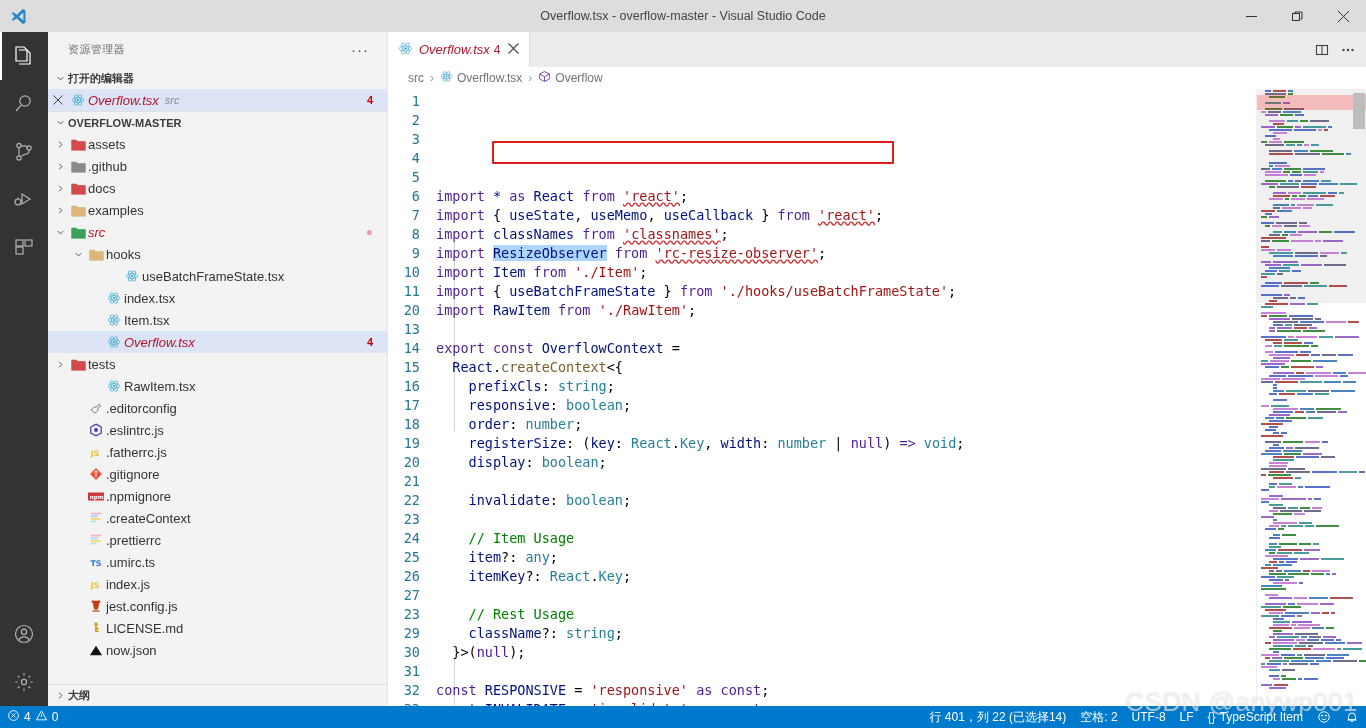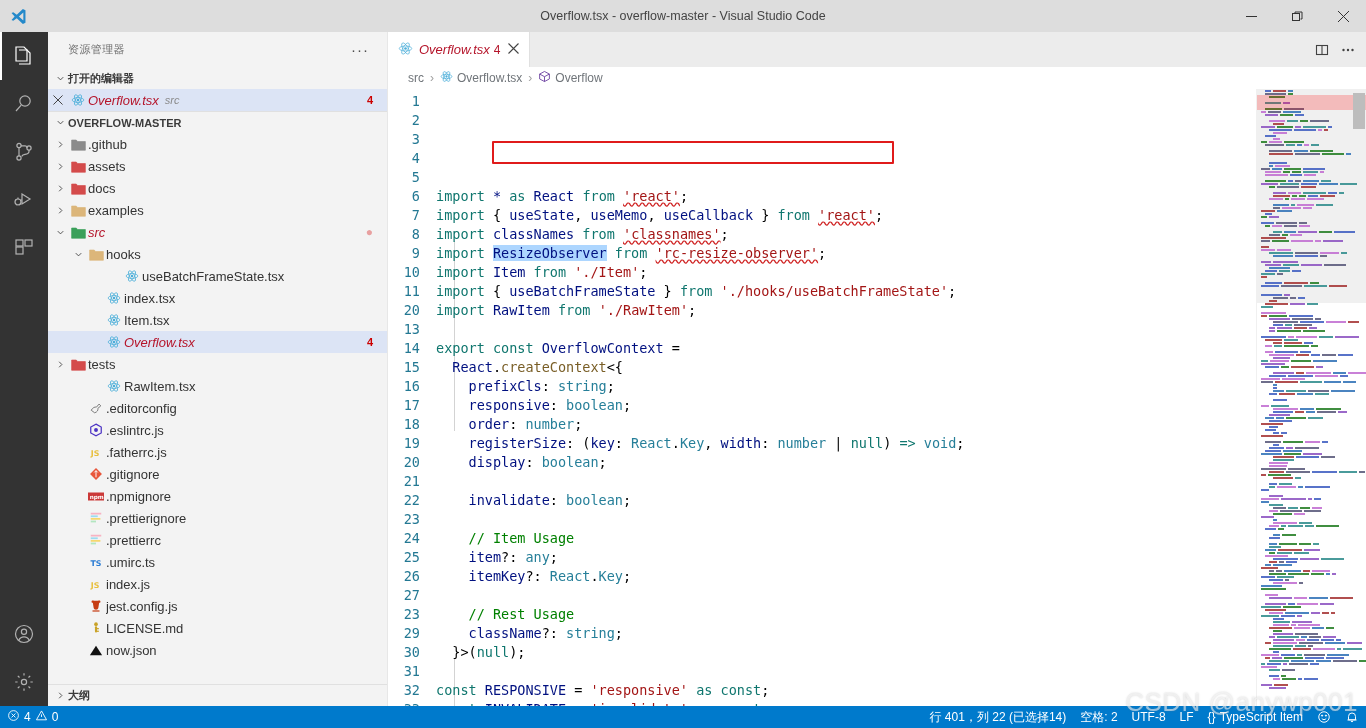--- a/index.html
+++ b/index.html
@@ -117,21 +117,21 @@
   }
   .code {
     flex: 1; padding-top: 3px; position: relative;
     font-family: "DejaVu Sans Mono", "Liberation Mono", monospace;
     font-size: 13.5px; line-height: 19px; white-space: pre; overflow: hidden;
     color: #000000;
   }
   .ln { height: 19px; padding-left: 4px; position: relative; }
 
   
-  .k  { color: #0f766e; }            
+  .k  { color: #4c1d95; }            
   .s  { color: #a31515; }            
   .v  { color: #001080; }            
   .t  { color: #267f99; }            
   .f  { color: #795e26; }            
   .c  { color: #008000; }            
   .p  { color: #000000; }            
   .sel { background: #add6ff; }
   .sqw { text-decoration: underline wavy #cf2020; text-decoration-skip-ink: none; }
 
   .indent-guide {
@@ -302,37 +302,37 @@
       </div>
       <div class="tree" id="file-tree">
           <div class="row" style="padding-left: 4px;">
             <span class="twisty">
               <svg width="11" height="11" viewBox="0 0 16 16" fill="none" stroke="#424242" stroke-width="1.3">
                 <path d="M6 4l4 4-4 4"></path>
               </svg>
             </span>
             <span class="ficon">
               <svg width="15" height="13" viewBox="0 0 16 14">
-                <path d="M0.6 2.2h5l1.4 1.6h8.4v9.4H0.6z" fill="#8b8b8b" stroke="#8b8b8b" stroke-width=".7"></path>
-              </svg>
-            </span>
-            <span class="fname">.github</span>
+                <path d="M0.6 2.2h5l1.4 1.6h8.4v9.4H0.6z" fill="#d44b4b" stroke="#d44b4b" stroke-width=".7"></path>
+              </svg>
+            </span>
+            <span class="fname">assets</span>
           </div>
           <div class="row" style="padding-left: 4px;">
             <span class="twisty">
               <svg width="11" height="11" viewBox="0 0 16 16" fill="none" stroke="#424242" stroke-width="1.3">
                 <path d="M6 4l4 4-4 4"></path>
               </svg>
             </span>
             <span class="ficon">
               <svg width="15" height="13" viewBox="0 0 16 14">
-                <path d="M0.6 2.2h5l1.4 1.6h8.4v9.4H0.6z" fill="#d44b4b" stroke="#d44b4b" stroke-width=".7"></path>
-              </svg>
-            </span>
-            <span class="fname">assets</span>
+                <path d="M0.6 2.2h5l1.4 1.6h8.4v9.4H0.6z" fill="#8b8b8b" stroke="#8b8b8b" stroke-width=".7"></path>
+              </svg>
+            </span>
+            <span class="fname">.github</span>
           </div>
           <div class="row" style="padding-left: 4px;">
             <span class="twisty">
               <svg width="11" height="11" viewBox="0 0 16 16" fill="none" stroke="#424242" stroke-width="1.3">
                 <path d="M6 4l4 4-4 4"></path>
               </svg>
             </span>
             <span class="ficon">
               <svg width="15" height="13" viewBox="0 0 16 14">
                 <path d="M0.6 2.2h5l1.4 1.6h8.4v9.4H0.6z" fill="#d44b4b" stroke="#d44b4b" stroke-width=".7"></path>
@@ -505,21 +505,21 @@
           <div class="row" style="padding-left: 22px;">
             <span class="twisty"></span>
             <span class="ficon">
               <svg width="14" height="14" viewBox="0 0 16 16">
                 <rect x="2" y="2" width="12" height="2" fill="#f7b3c2"></rect>
                 <rect x="2" y="5" width="8" height="2" fill="#9cdbf0"></rect>
                 <rect x="2" y="8" width="11" height="2" fill="#f5d76e"></rect>
                 <rect x="2" y="11" width="6" height="2" fill="#b3e6c0"></rect>
               </svg>
             </span>
-            <span class="fname">.prettierignore</span>
+            <span class="fname">.createContext</span>
           </div>
           <div class="row" style="padding-left: 22px;">
             <span class="twisty"></span>
             <span class="ficon">
               <svg width="14" height="14" viewBox="0 0 16 16">
                 <rect x="2" y="2" width="12" height="2" fill="#f7b3c2"></rect>
                 <rect x="2" y="5" width="8" height="2" fill="#9cdbf0"></rect>
                 <rect x="2" y="8" width="11" height="2" fill="#f5d76e"></rect>
                 <rect x="2" y="11" width="6" height="2" fill="#b3e6c0"></rect>
               </svg>

